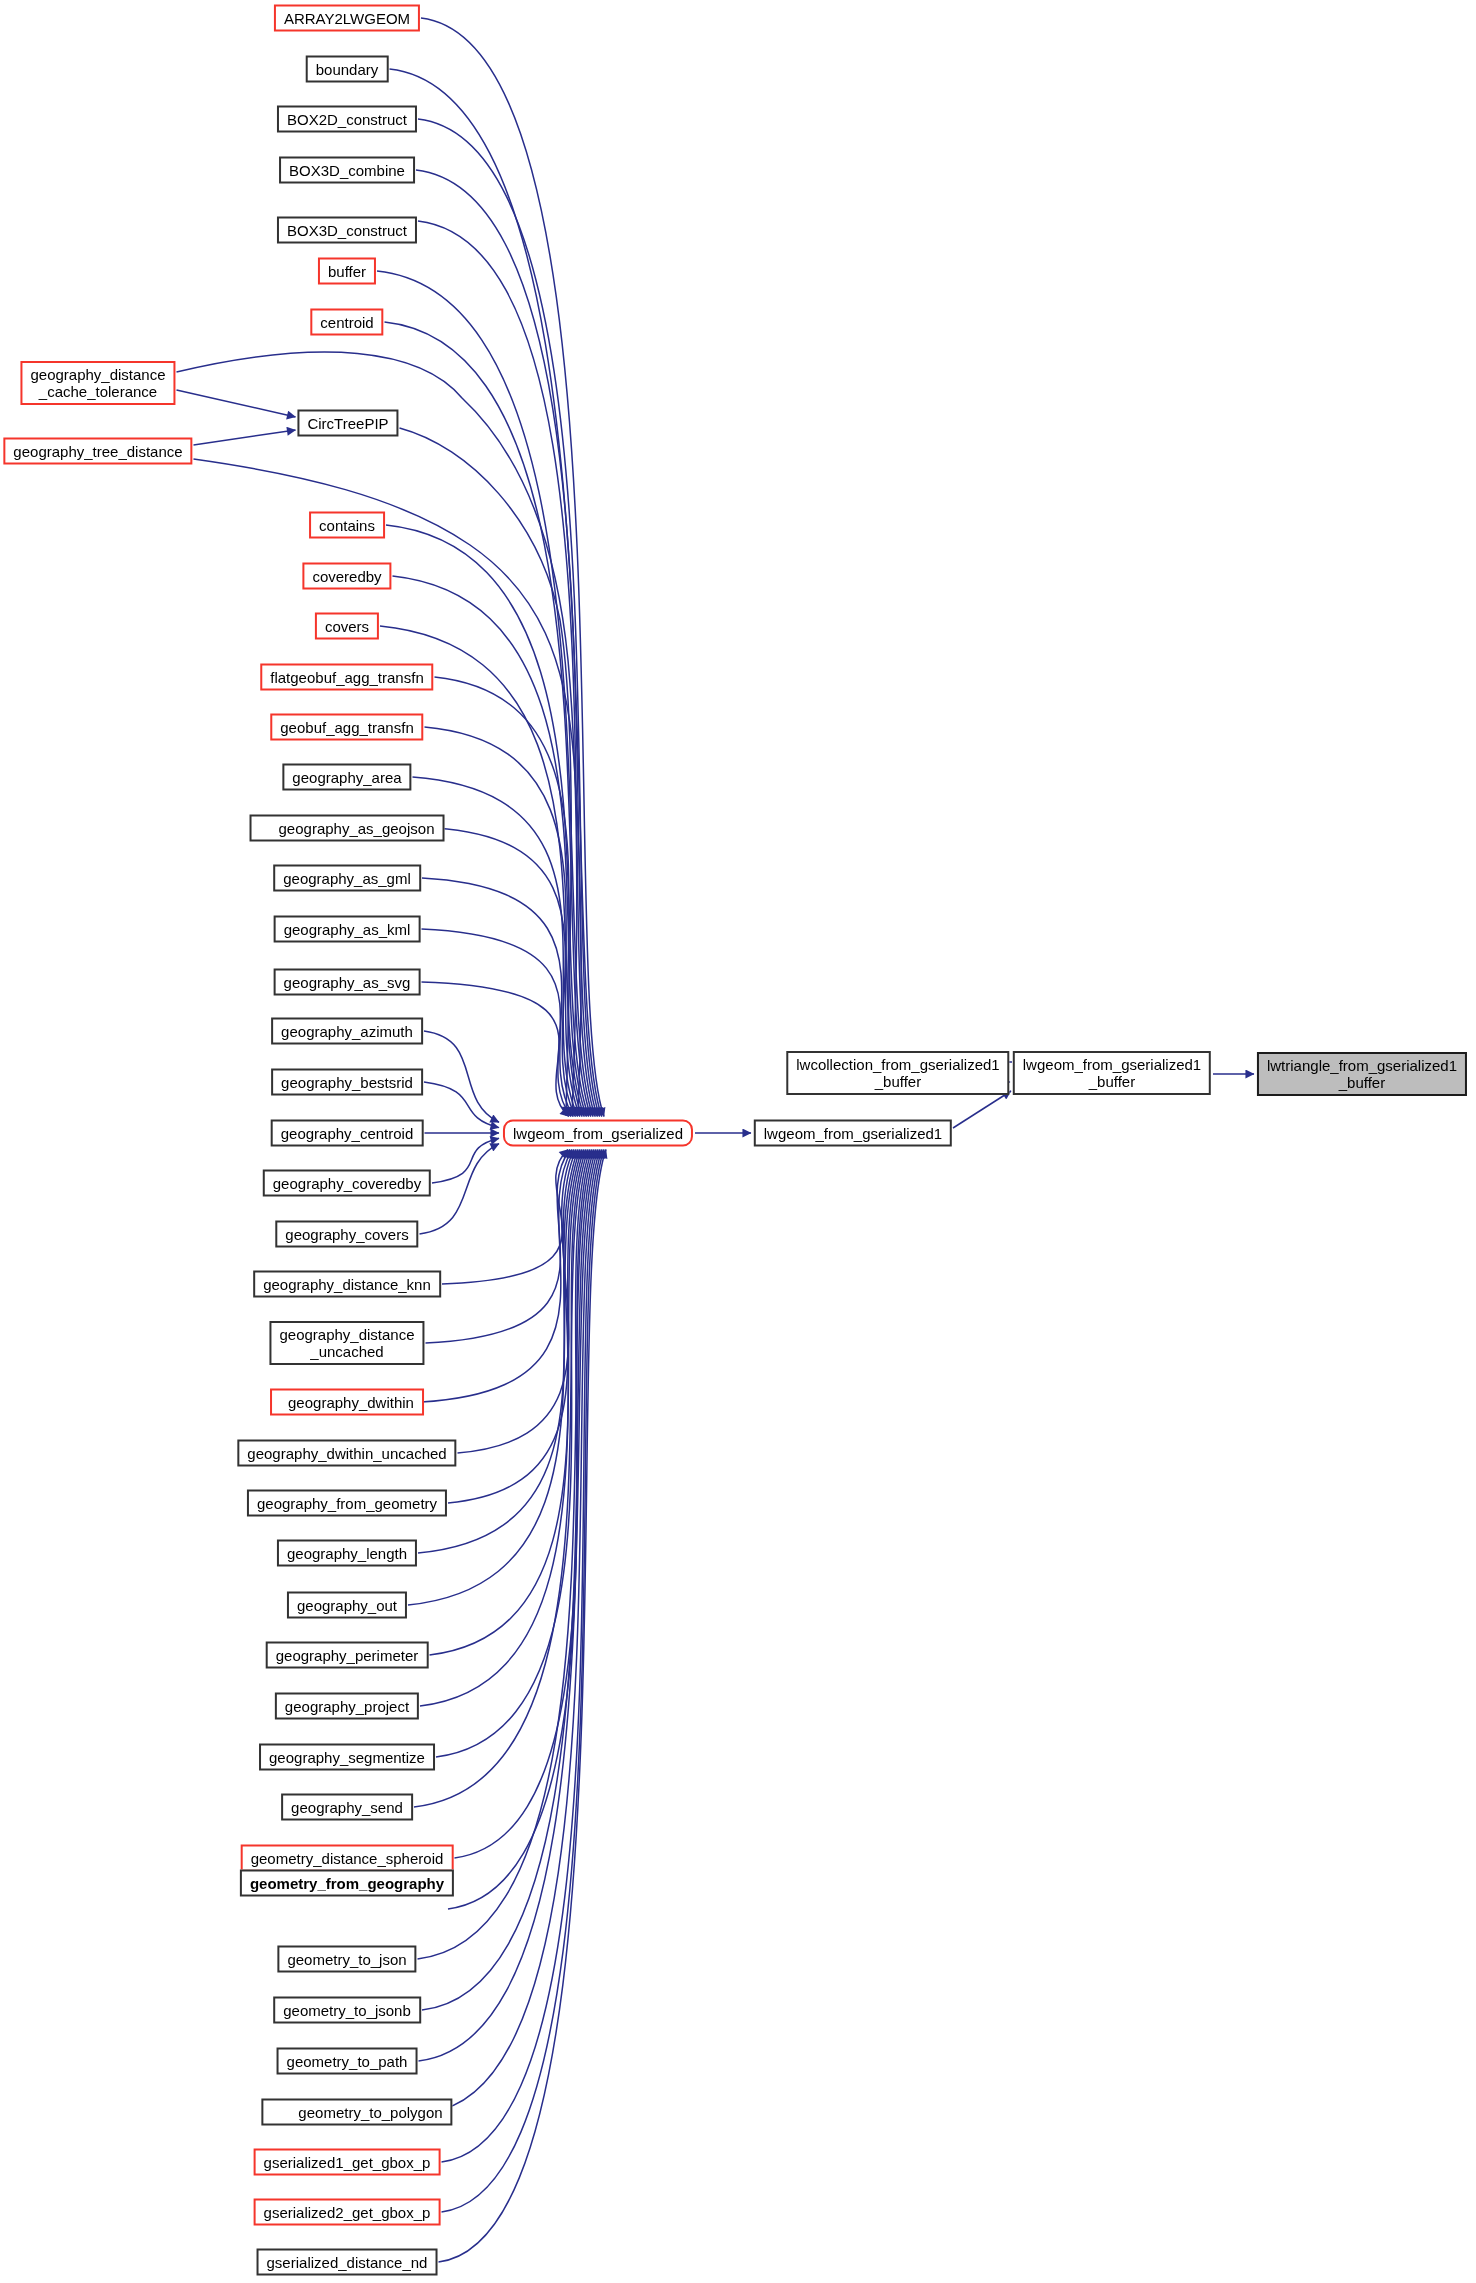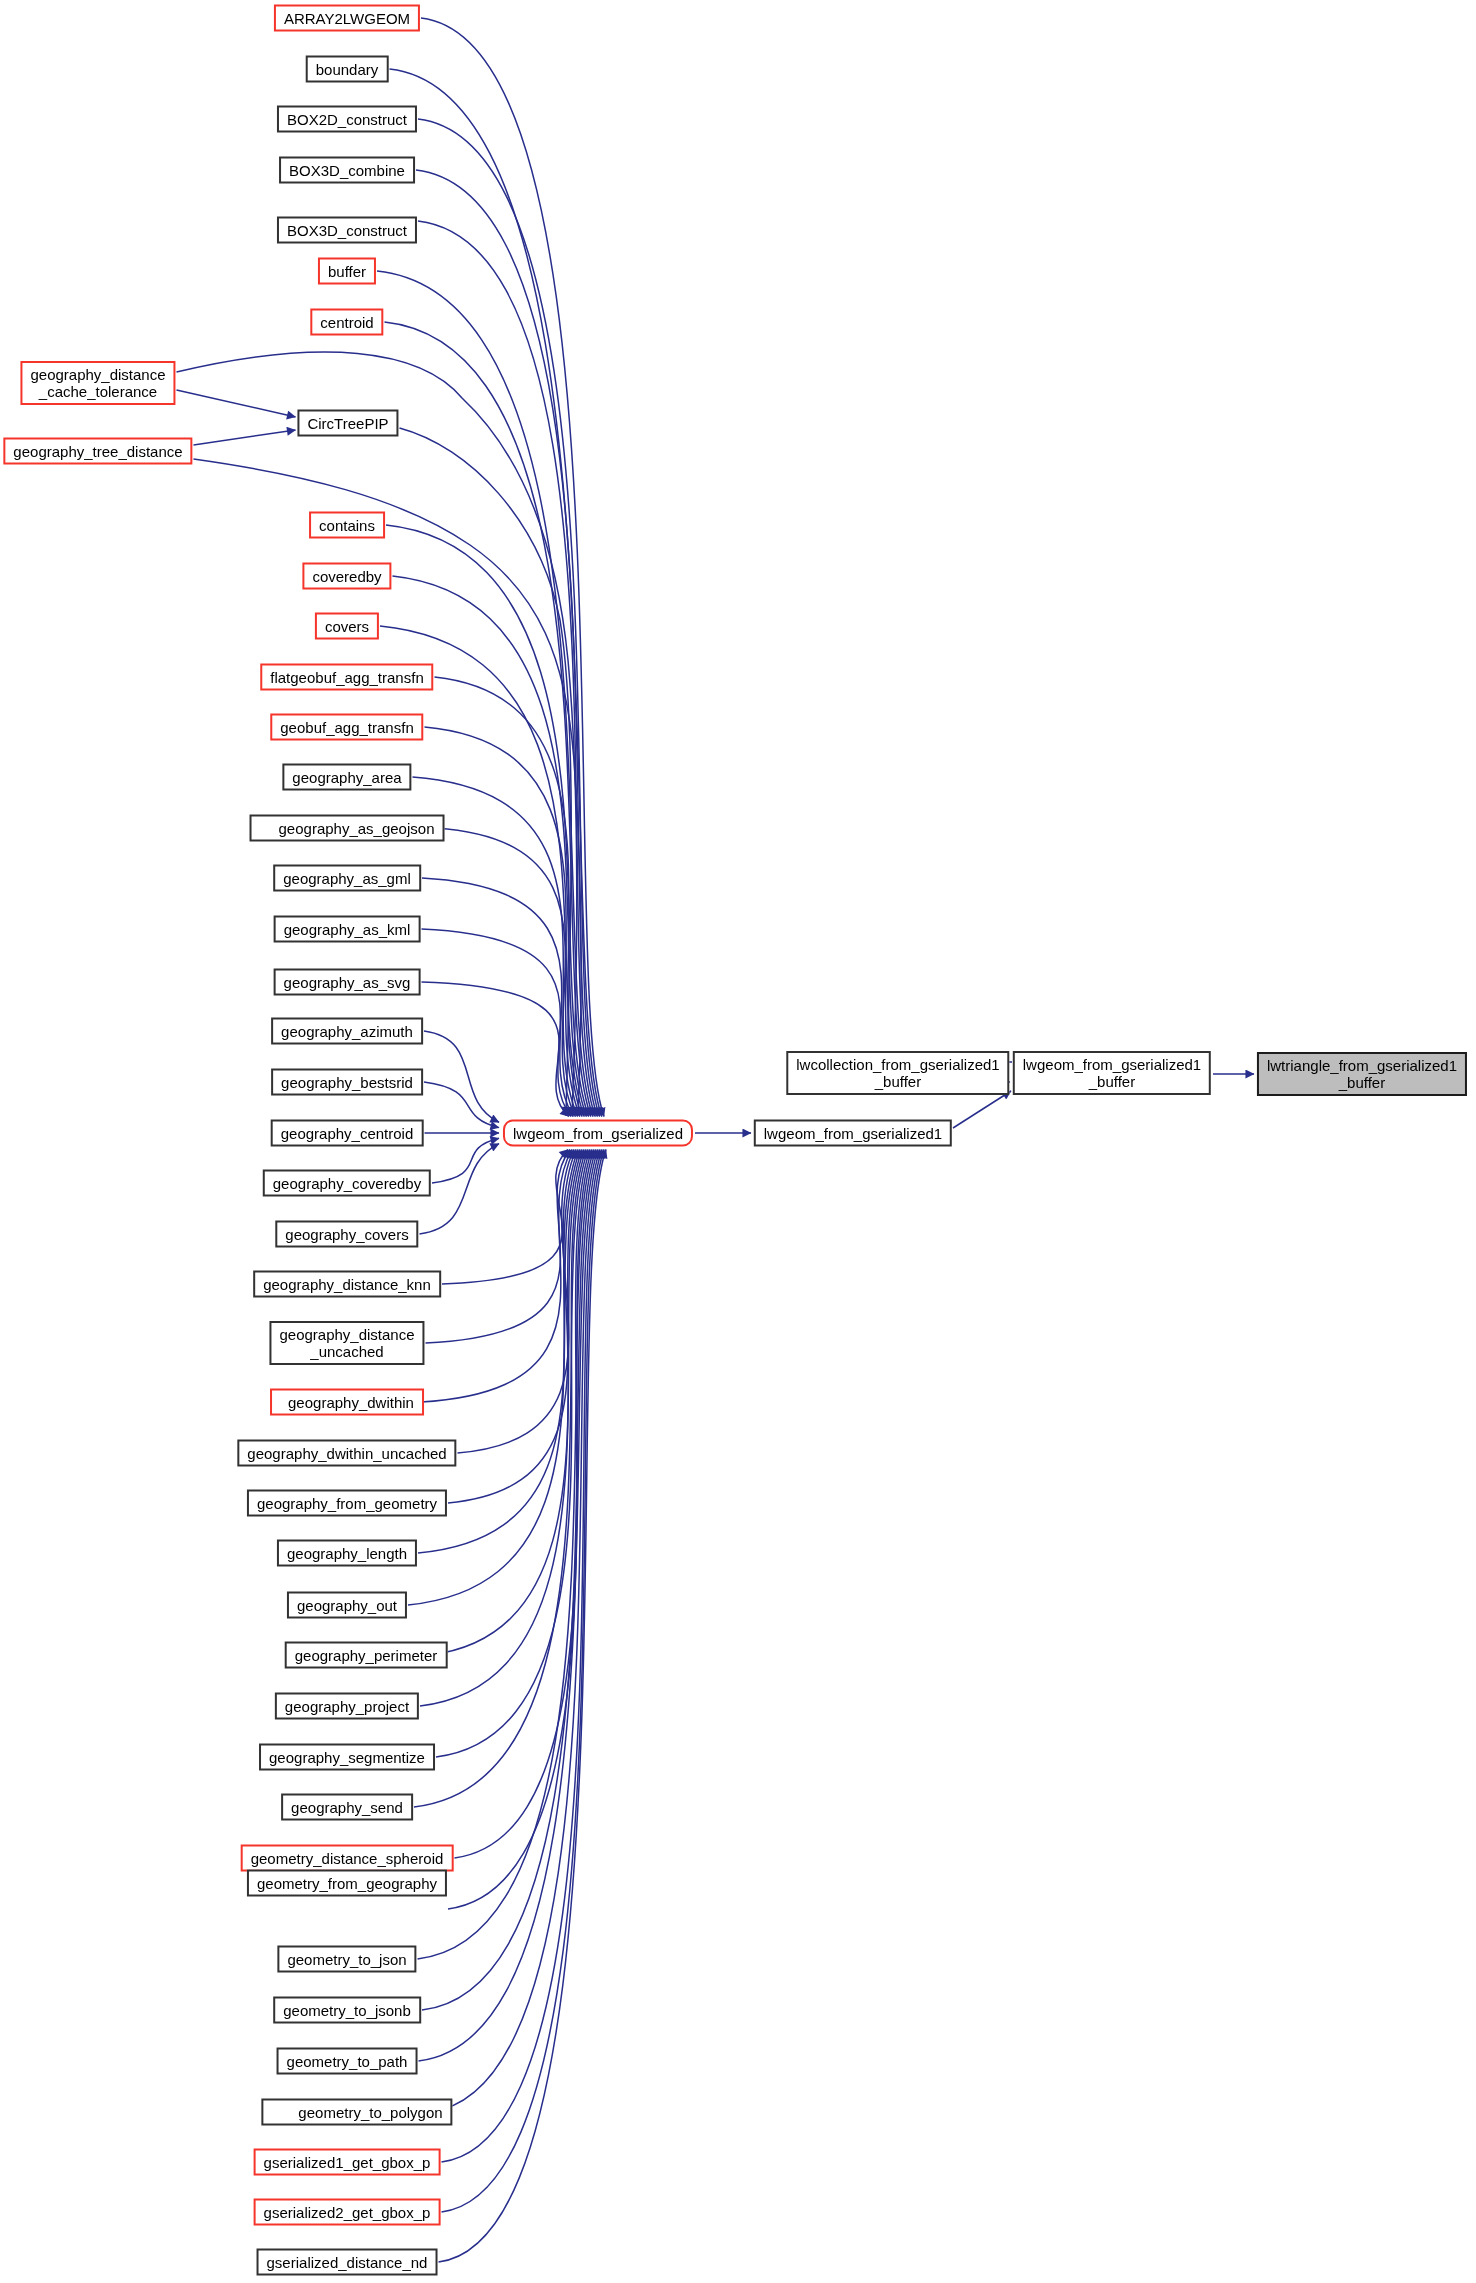--- a/index.html
+++ b/index.html
@@ -172,36 +172,36 @@
       </div>
       <div class="node" style="left: 347px; top: 1503px;">
         <div>geography_from_geometry</div>
       </div>
       <div class="node" style="left: 347px; top: 1553px;">
         <div>geography_length</div>
       </div>
       <div class="node" style="left: 347px; top: 1605px;">
         <div>geography_out</div>
       </div>
-      <div class="node" style="left: 366px; top: 1655px;">
+      <div class="node" style="left: 347px; top: 1655px;">
         <div>geography_perimeter</div>
       </div>
       <div class="node" style="left: 347px; top: 1706px;">
         <div>geography_project</div>
       </div>
       <div class="node" style="left: 347px; top: 1757px;">
         <div>geography_segmentize</div>
       </div>
       <div class="node" style="left: 347px; top: 1807px;">
         <div>geography_send</div>
       </div>
       <div class="node red" style="left: 347px; top: 1858px;">
         <div>geometry_distance_spheroid</div>
       </div>
-      <div class="node" style="left: 347px; top: 1883px;">
+      <div class="node" style="left: 347px; top: 1883px; font-weight: bold;">
         <div>geometry_from_geography</div>
       </div>
       <div class="node" style="left: 347px; top: 1959px;">
         <div>geometry_to_json</div>
       </div>
       <div class="node" style="left: 347px; top: 2010px;">
         <div>geometry_to_jsonb</div>
       </div>
       <div class="node" style="left: 347px; top: 2061px;">
         <div>geometry_to_path</div>

